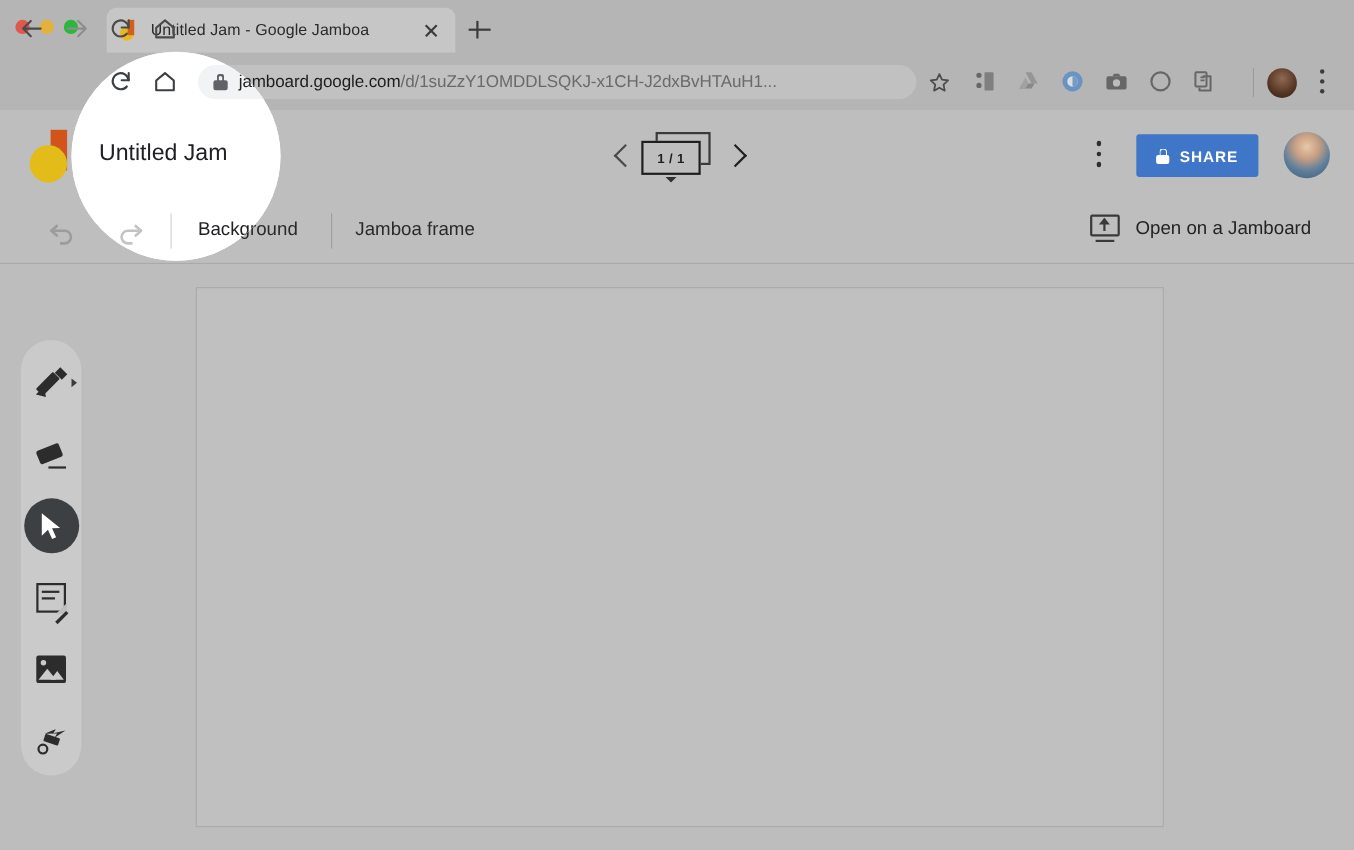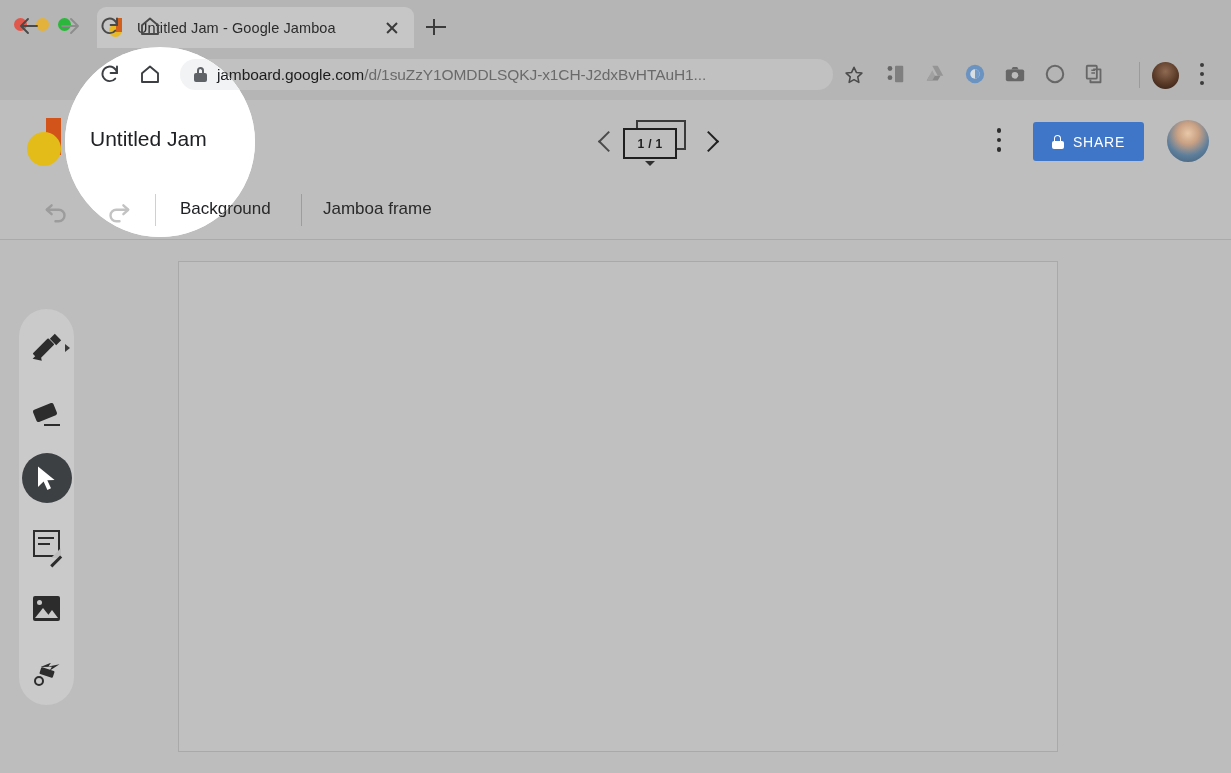--- a/index.html
+++ b/index.html
@@ -215,21 +215,21 @@
     font-size: 21px;
     color: #252525;
   }
 
   .frame-nav {
     position: absolute;
     left: 512px; top: 118px;
     width: 210px; height: 48px;
     display: flex;
     align-items: center;
-    justify-content: flex-end;
+    justify-content: center;
   }
   .chev-btn { width: 30px; height: 30px; position: relative; }
   .chev {
     position: absolute;
     left: 9px; top: 7px;
     width: 13px; height: 13px;
     border-top: 2.4px solid #4a4a4a;
     border-right: 2.4px solid #4a4a4a;
   }
   .chev-left  { transform: rotate(-135deg); }
@@ -290,21 +290,21 @@
     justify-content: center;
     gap: 9px;
   }
   .share-lock { width: 12px; height: 14px; position: relative; }
   .share-lock-body { position:absolute; left:0; bottom:0; width:12px; height:8px; background:#fff; border-radius:2px; }
   .share-lock-shackle { position:absolute; left:2.5px; top:0; width:7px; height:7px; border:1.8px solid #fff; border-bottom:none; border-radius:4px 4px 0 0; box-sizing:border-box;}
   .share-label {
     color: #fff;
     font-size: 14px;
     letter-spacing: .8px;
-    font-weight: 400;
+    font-weight: 700;
   }
   .jam-avatar {
     position: absolute;
     left: 1167px; top: 120px;
     width: 42px; height: 42px;
     border-radius: 50%;
     background: radial-gradient(circle at 50% 32%, #e8c8a8 0%, #c9a083 30%, #5e7f9c 62%, #3c5a73 100%);
     overflow: hidden;
   }
 
@@ -811,20 +811,28 @@
         <path d="M15.5 7.5 19.4 11l-3.9 3.5" fill="none" stroke="#9c9c9c" stroke-width="1.9" stroke-linecap="round" stroke-linejoin="round"></path>
         <path d="M19.2 11H9.8a4.6 4.6 0 0 0 0 9.2h2.6" fill="none" stroke="#9c9c9c" stroke-width="1.9" stroke-linecap="round"></path>
       </svg>
   </div>
 
   <div class="sub-div1"></div>
   <div class="btn-background">Background</div>
   <div class="sub-div2"></div>
   <div class="btn-clearframe">Jamboa frame</div>
 
+  <div class="open-jamboard">
+    <div class="cast-icon">
+      <div class="cast-screen"></div>
+      <div class="cast-arrow"></div>
+      <div class="cast-base"></div>
+    </div>
+    <span class="open-jam-label">Open on a Jamboard</span>
+  </div>
 
   <div class="tool-rail">
 
     <div class="tool-slot">
       <div class="tool-glyph icon-pen">
         <div class="pen-body"></div>
         <div class="pen-tip"></div>
         <div class="pen-cap"></div>
         <div class="pen-caret"></div>
       </div>

